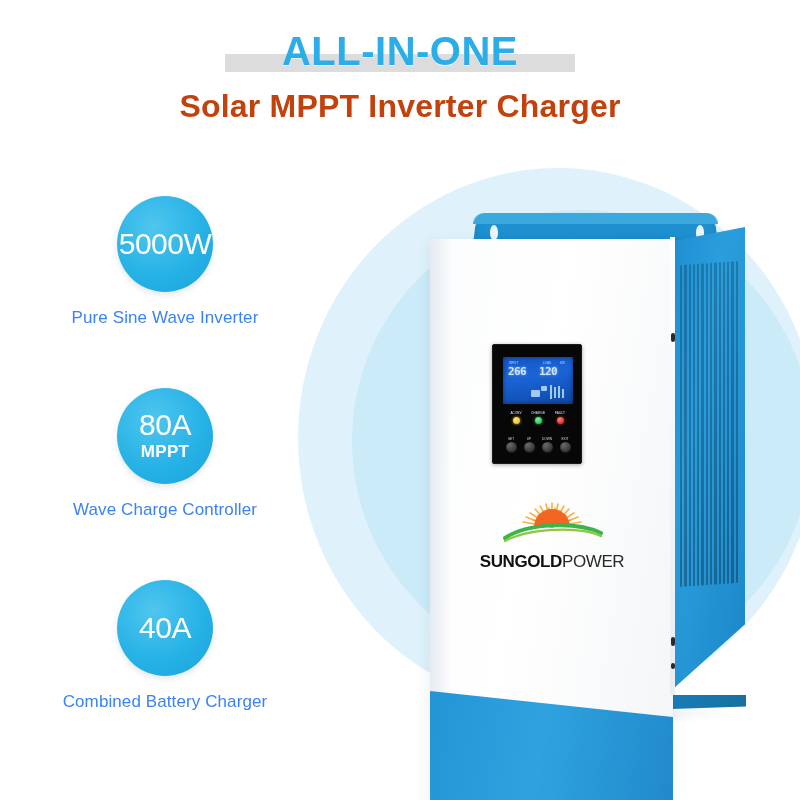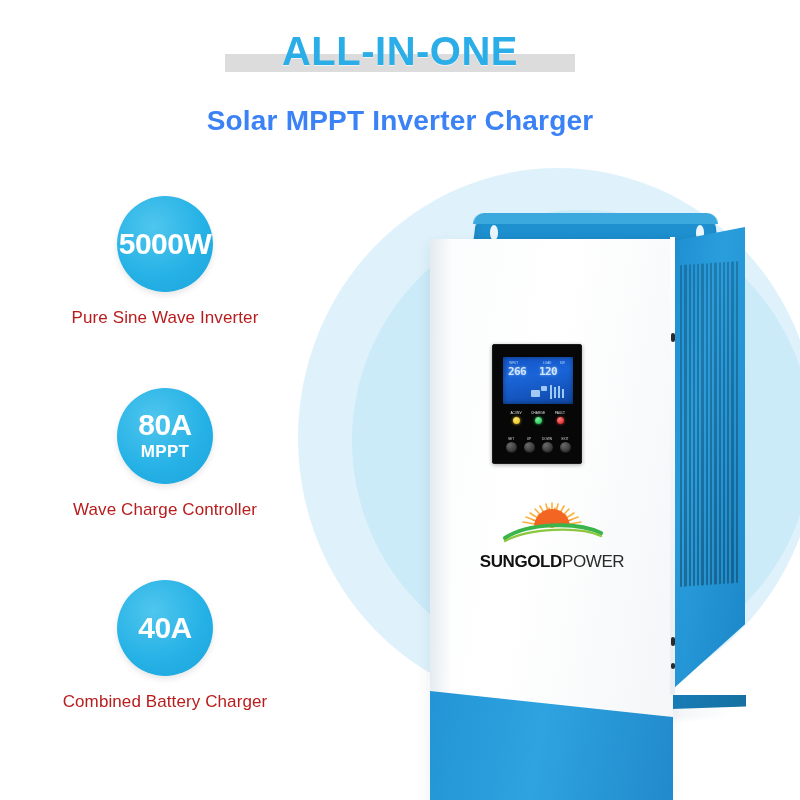--- a/index.html
+++ b/index.html
@@ -51,24 +51,24 @@
     position: relative;
     font-size: 40px;
     font-weight: bold;
     letter-spacing: 0.5px;
     color: #2BAEE8;
     line-height: 58px;
     text-shadow: 0 1px 0 rgba(255,255,255,0.6);
   }
 
   .title-sub {
-    margin-top: 23px;
-    font-size: 28px;
+    margin-top: 6px;
+    font-size: 32px;
     font-weight: bold;
-    color: #3b82f6;
+    color: #c2410c;
     letter-spacing: 0.2px;
   }
 
   
   .bg-circle-outer {
     position: absolute;
     left: 298px;
     top: 168px;
     width: 520px;
     height: 540px;
@@ -111,37 +111,37 @@
     box-shadow: 0 3px 6px rgba(0,0,0,0.10);
     display: flex;
     flex-direction: column;
     align-items: center;
     justify-content: center;
     color: #ffffff;
   }
 
   .badge-value {
     font-size: 30px;
-    font-weight: bold;
+    font-weight: normal;
     line-height: 1.0;
     letter-spacing: -0.5px;
   }
 
   .badge-sub {
     font-size: 17px;
     font-weight: bold;
     line-height: 1.15;
     margin-top: 2px;
     letter-spacing: 0.3px;
   }
 
   .feature-label {
     margin-top: 16px;
     font-size: 17px;
-    color: #b91c1c;
+    color: #3b82f6;
     letter-spacing: 0.1px;
   }
 
   
   .product {
     position: absolute;
     left: 430px;
     top: 215px;
     width: 330px;
     height: 510px;

